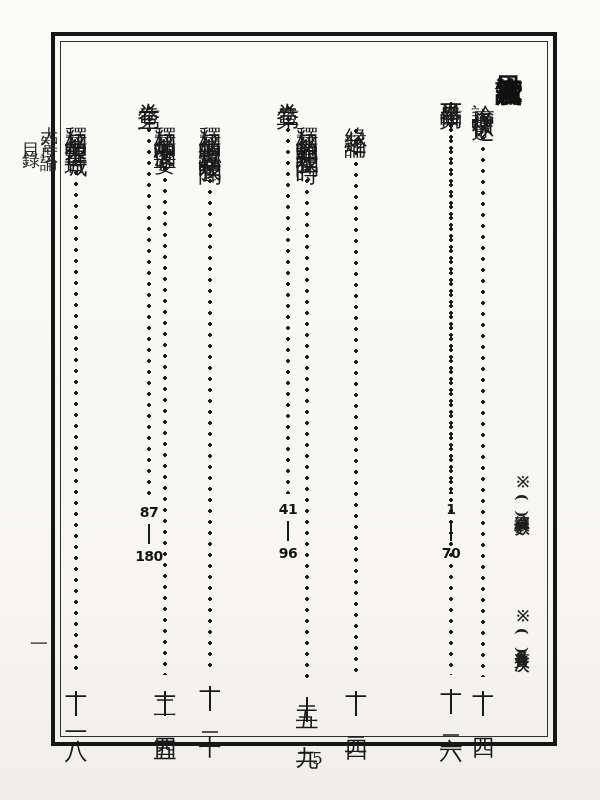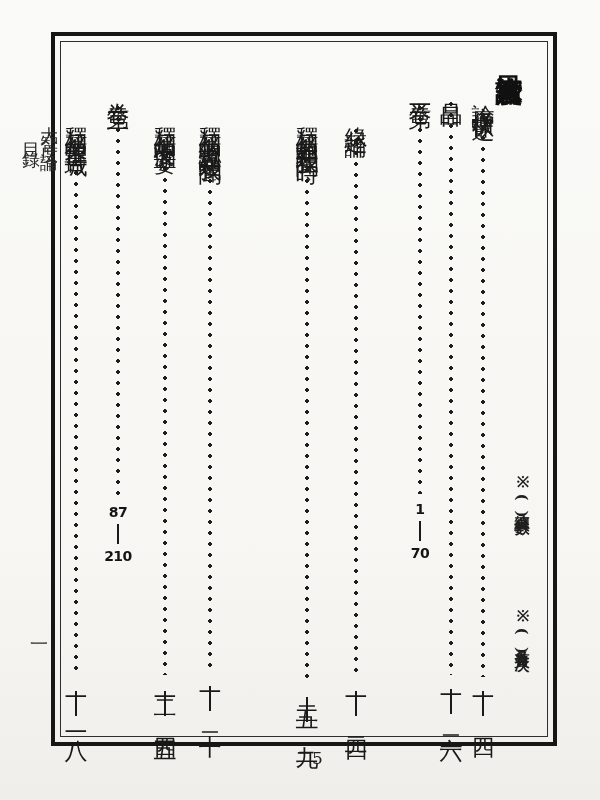--- a/index.html
+++ b/index.html
@@ -29,21 +29,21 @@
     font-size:27px; font-weight:700; letter-spacing:0px;
     font-family:"DejaVu Sans", sans-serif;
     color:#111;
   }
   
   .entry {
     position:absolute; width:30px;
     display:flex; flex-direction:column; align-items:center;
   }
   .lvl-section { top:85px;  height:637px; }
-  .lvl-chapter { top:85px;  height:475px; }
+  .lvl-chapter { top:85px;  height:475px;margin-left:31px; }
   .lvl-sub     { top:108px; height:616px; }
   .etext {
     writing-mode:vertical-rl; text-orientation:upright;
     font-size:23px; letter-spacing:4px; line-height:1;
     color:#191919; flex:0 0 auto;
   }
   .leader {
     flex:1 1 auto; width:6px; min-height:12px;
     margin:7px 0 8px;
     background-image:radial-gradient(circle at 3px 4px, #1d1d1d 1.8px, rgba(0,0,0,0) 2.1px);
@@ -146,20 +146,29 @@
   <div class="entry lvl-sub" style="left:292px; height:622px;">
     <div class="etext">釋初品中如是我聞一時</div>
     <div class="leader"></div>
     <div class="pages">
       <span class="cn">二五</span>
       <span class="vdash"></span>
       <span class="cn">三九</span>
     </div>
   </div>
 
+  <div class="entry lvl-chapter" style="left:242px;">
+    <div class="etext">卷第二</div>
+    <div class="leader"></div>
+    <div class="pages ar">
+      <span class="num">41</span>
+      <span class="vdash"></span>
+      <span class="num">96</span>
+    </div>
+  </div>
 
   <div class="entry lvl-sub" style="left:195px; height:611px;">
     <div class="etext">釋初品中總說如是我聞</div>
     <div class="leader"></div>
     <div class="pages">
       <span class="cn">一</span>
       <span class="vdash"></span>
       <span class="cn">二十</span>
     </div>
   </div>
@@ -173,21 +182,21 @@
       <span class="cn">四五</span>
     </div>
   </div>
 
   <div class="entry lvl-chapter" style="left:103px; height:478px;">
     <div class="etext">卷第三</div>
     <div class="leader"></div>
     <div class="pages ar">
       <span class="num">87</span>
       <span class="vdash"></span>
-      <span class="num">210</span>
+      <span class="num">180</span>
     </div>
   </div>
 
   <div class="entry lvl-sub" style="left:61px;">
     <div class="etext">釋初品中住王舍城</div>
     <div class="leader"></div>
     <div class="pages">
       <span class="cn">一</span>
       <span class="vdash"></span>
       <span class="cn">一八</span>

